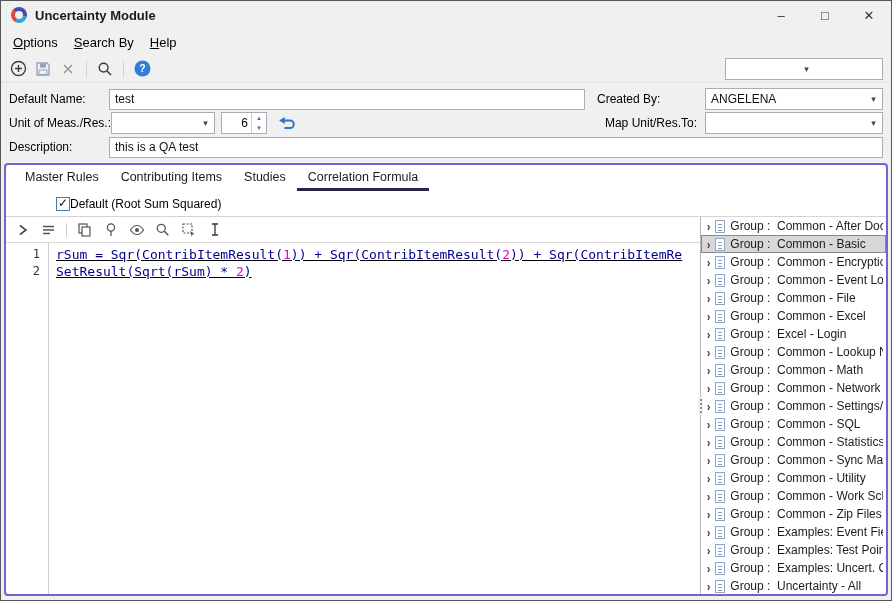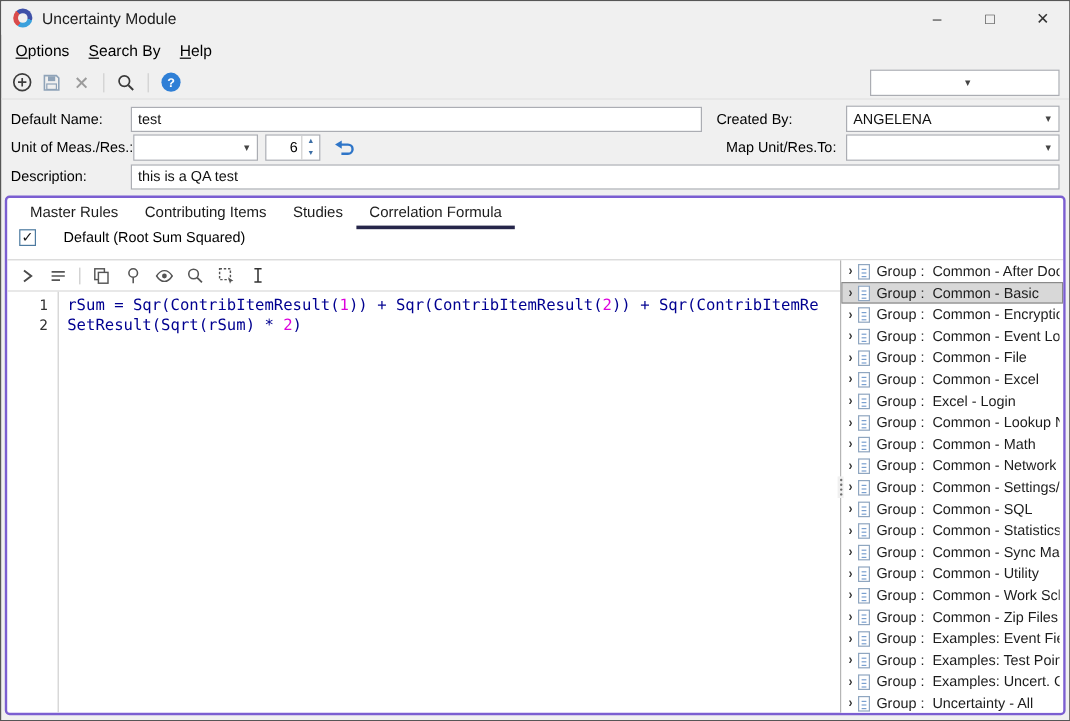--- a/index.html
+++ b/index.html
@@ -9,21 +9,21 @@
     display:flex; flex-direction:column; overflow:hidden;
   }
   
   .titlebar { flex:0 0 28px; display:flex; align-items:center; padding-left:10px; background:#f0f0f0; }
   .app-icon {
     width:16px; height:16px; border-radius:50%;
     background:conic-gradient(from 210deg,#d94b4b 0 30%, #3f51a8 30% 70%, #3aa0dc 70% 100%);
     position:relative; flex:0 0 16px;
   }
   .app-icon::after { content:""; position:absolute; left:4px; top:4px; width:8px; height:8px; border-radius:50%; background:#f0f0f0; }
-  .title { font-size:13px; color:#1a1a1a; margin-left:8px; flex:1; }
+  .title { font-size:13px; color:#1a1a1a; margin-left:8px; flex:1;font-weight:bold; }
   .win-controls { display:flex; height:100%; }
   .win-btn { width:44px; height:100%; display:flex; align-items:center; justify-content:center; font-size:13px; color:#333; }
   
   .menubar { flex:0 0 26px; display:flex; align-items:center; padding-left:4px; font-size:13px; color:#000; }
   .menu-item { padding:0 8px; height:22px; display:flex; align-items:center; }
   .menu-item u { text-decoration:underline; }
   
   .toolbar { flex:0 0 28px; display:flex; align-items:center; gap:7px; padding:0 8px; border-bottom:1px solid #e2e2e2; }
   .tb-icon { width:18px; height:18px; display:flex; align-items:center; justify-content:center; }
   .tb-sep { width:1px; height:16px; background:#cfcfcf; margin:0 2px; }
@@ -56,36 +56,36 @@
   .spin i.down::after { content:"▼"; }
   .undo { width:20px; height:18px; margin-left:9px; display:flex; align-items:center; justify-content:center; }
   
   .panel {
     flex:1; margin:4px 3px 4px 3px; background:#fff; border:2px solid var(--accent-purple,#7b5ed1);
     border-radius:4px; display:flex; flex-direction:column; overflow:hidden; min-height:0;
   }
   .tabs { flex:0 0 26px; display:flex; padding-left:8px; }
   .tab { padding:0 11px; font-size:12.5px; color:#1c1c1c; display:flex; align-items:center; border-bottom:3px solid transparent; }
   .tab.active { border-bottom-color:var(--tab-underline,#26264a); }
-  .check-row { flex:0 0 25px; display:flex; gap:23px; padding-left:10px; }
+  .check-row { flex:0 0 25px; display:flex; align-items:center; gap:0; padding-left:10px;margin-left:40px; }
   .checkbox { width:14px; height:14px; border:1px solid #4d7aa0; background:#fff; display:flex; align-items:center; justify-content:center; font-size:12px; color:#151515; }
   .checkbox.checked::after { content:"✓"; margin-top:-1px; }
   .check-label { font-size:12px; color:#000; }
   
   .split { flex:1; display:flex; border-top:1px solid #d4d4d4; min-height:0; }
   .left { flex:1; display:flex; flex-direction:column; min-width:0; }
   .ed-toolbar { flex:0 0 26px; display:flex; align-items:center; gap:9px; padding-left:8px; border-bottom:1px solid #dadada; }
   .ed-icon { width:17px; height:17px; display:flex; align-items:center; justify-content:center; }
   .ed-sep { width:1px; height:14px; background:#c9c9c9; }
   .editor { flex:1; position:relative; overflow:hidden; font-family:"DejaVu Sans Mono", monospace; font-size:13px; }
   .gutter-bg { position:absolute; left:0; top:0; bottom:0; width:43px; border-right:1px solid #cfcfcf; }
   .code-lines { position:relative; padding-top:3px; }
   .code-line { display:flex; height:17px; line-height:17px; }
   .ln { flex:0 0 43px; text-align:right; padding-right:9px; font-size:12px; color:#333; }
-  .code-text { white-space:pre; padding-left:7px; }
+  .code-text { white-space:pre; padding-left:7px;text-decoration:underline; }
   .seg-code { color:var(--code-text,#000090); }
   .seg-number { color:var(--code-number,#dd00dd); }
   
   .divider { flex:0 0 1px; background:#b5b5b5; position:relative; }
   .grip { position:absolute; left:-2px; top:50%; transform:translateY(-50%); display:flex; flex-direction:column; gap:2px; align-items:center; width:5px; background:#f0f0f0; padding:2px 0; }
   .grip i { width:2px; height:2px; border-radius:50%; background:#6e6e6e; }
   .right { flex:0 0 185px; display:flex; flex-direction:column; overflow:hidden; background:#fff; }
   .group-item { flex:0 0 18px; height:18px; display:flex; align-items:center; gap:5px; padding:0 2px 0 5px;
                 font-size:12px; color:#1c1c1c; white-space:nowrap; overflow:hidden; border:1px solid transparent; }
   .group-item.selected { background:var(--selected-item-bg,#d8d8d8); border-color:#8a8a8a; }

